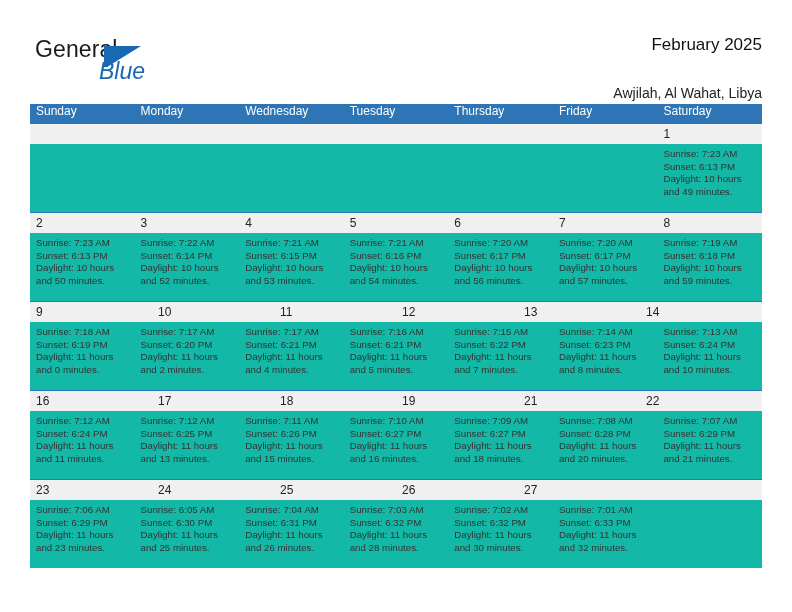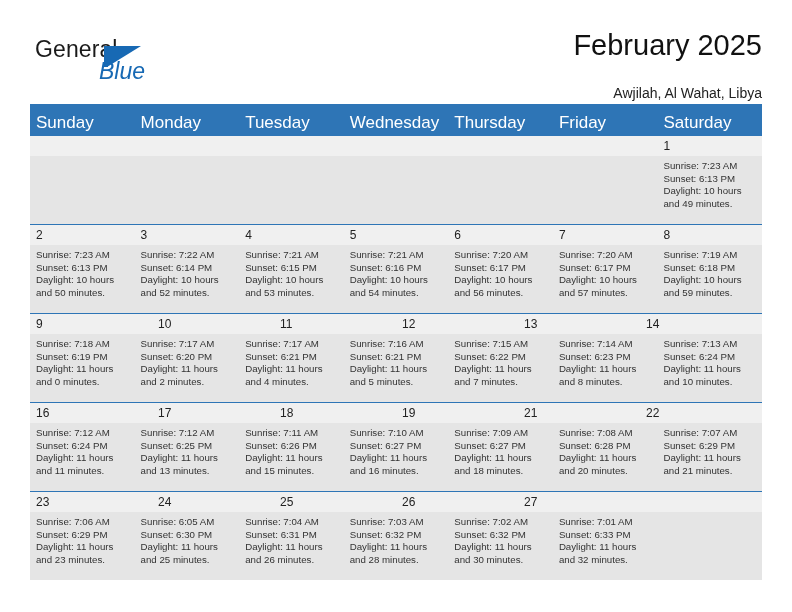--- a/index.html
+++ b/index.html
@@ -80,21 +80,21 @@
     font-style: italic;
   }
 
   .title-block {
     position: absolute;
     right: 0;
     top: 0;
     text-align: right;
   }
   .cal-title {
-    font-size: 29px;
+    font-size: 17px;
     color: #111111;
     line-height: 34px;
     white-space: nowrap;
   }
   .cal-subtitle {
     font-size: 14px;
     color: #222222;
     line-height: 22px;
     margin-top: 20px;
     white-space: nowrap;
@@ -108,22 +108,22 @@
     width: 732px;
   }
   .dow-row {
     display: flex;
     width: 100%;
     background: #2e75b6;
   }
   .dow {
     flex: 1 1 0;
     box-sizing: border-box;
-    padding: 12px 0 5px 6px;
-    font-size: 17px;
+    padding: 0 0 5px 6px;
+    font-size: 12px;
     color: #ffffff;
     line-height: 14px;
     white-space: nowrap;
     overflow: hidden;
   }
 
   .week {
     width: 100%;
     border-top: 1.2px solid #2e75b6;
   }
@@ -131,22 +131,21 @@
     border-top: none;
   }
   .week-dates {
     display: flex;
     width: 100%;
     background: #f0f0f0;
   }
   .week-body {
     display: flex;
     width: 100%;
-    background: #e5e5e5;
-    justify-content: center;
+    background: #14b8a6;
   }
   .date-cell {
     flex: 1 1 0;
     box-sizing: border-box;
     padding: 2px 0 2px 6px;
     font-size: 12px;
     color: #222222;
     line-height: 16px;
     height: 20px;
   }
@@ -185,22 +184,22 @@
       <div class="cal-subtitle">Awjilah, Al Wahat, Libya</div>
     </div>
 
   </div>
 
   <div class="calendar">
 
     <div class="dow-row">
       <div class="dow">Sunday</div>
       <div class="dow">Monday</div>
+      <div class="dow">Wednesday</div>
       <div class="dow">Tuesday</div>
-      <div class="dow">Wednesday</div>
       <div class="dow">Thursday</div>
       <div class="dow">Friday</div>
       <div class="dow">Saturday</div>
     </div>
 
     <div class="week">
       <div class="week-dates">
         <div class="date-cell"></div>
         <div class="date-cell"></div>
         <div class="date-cell"></div>

